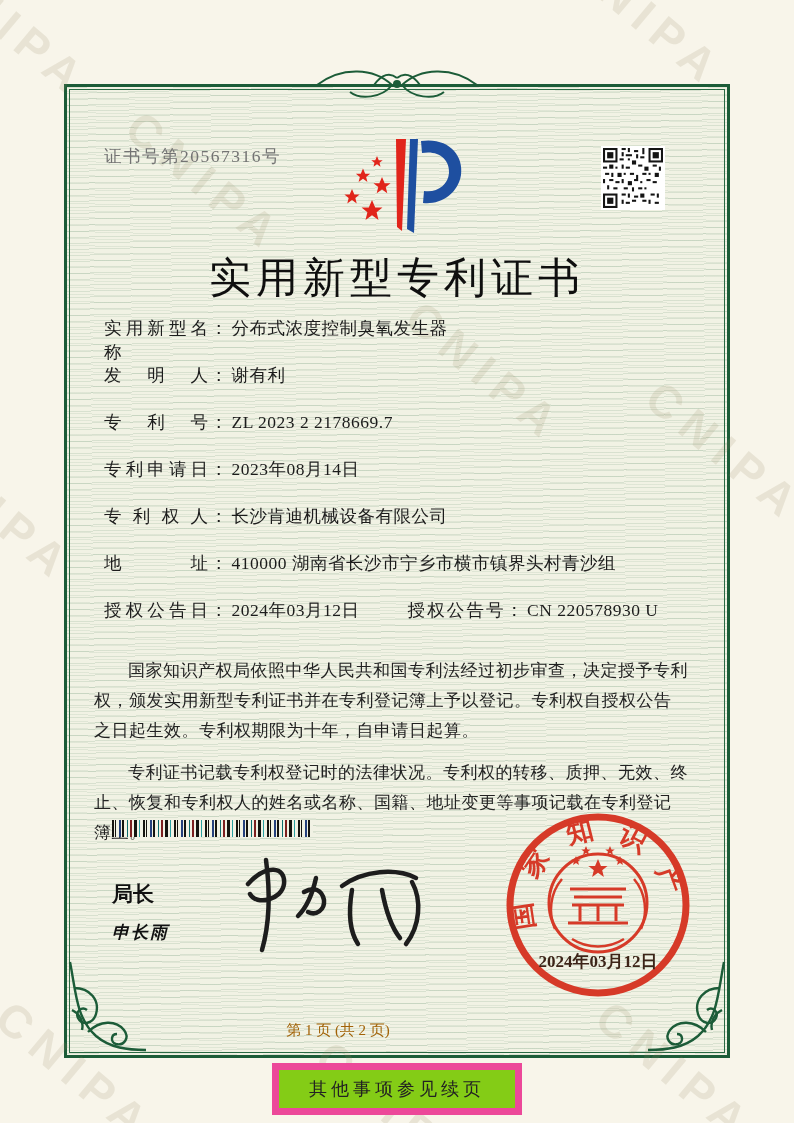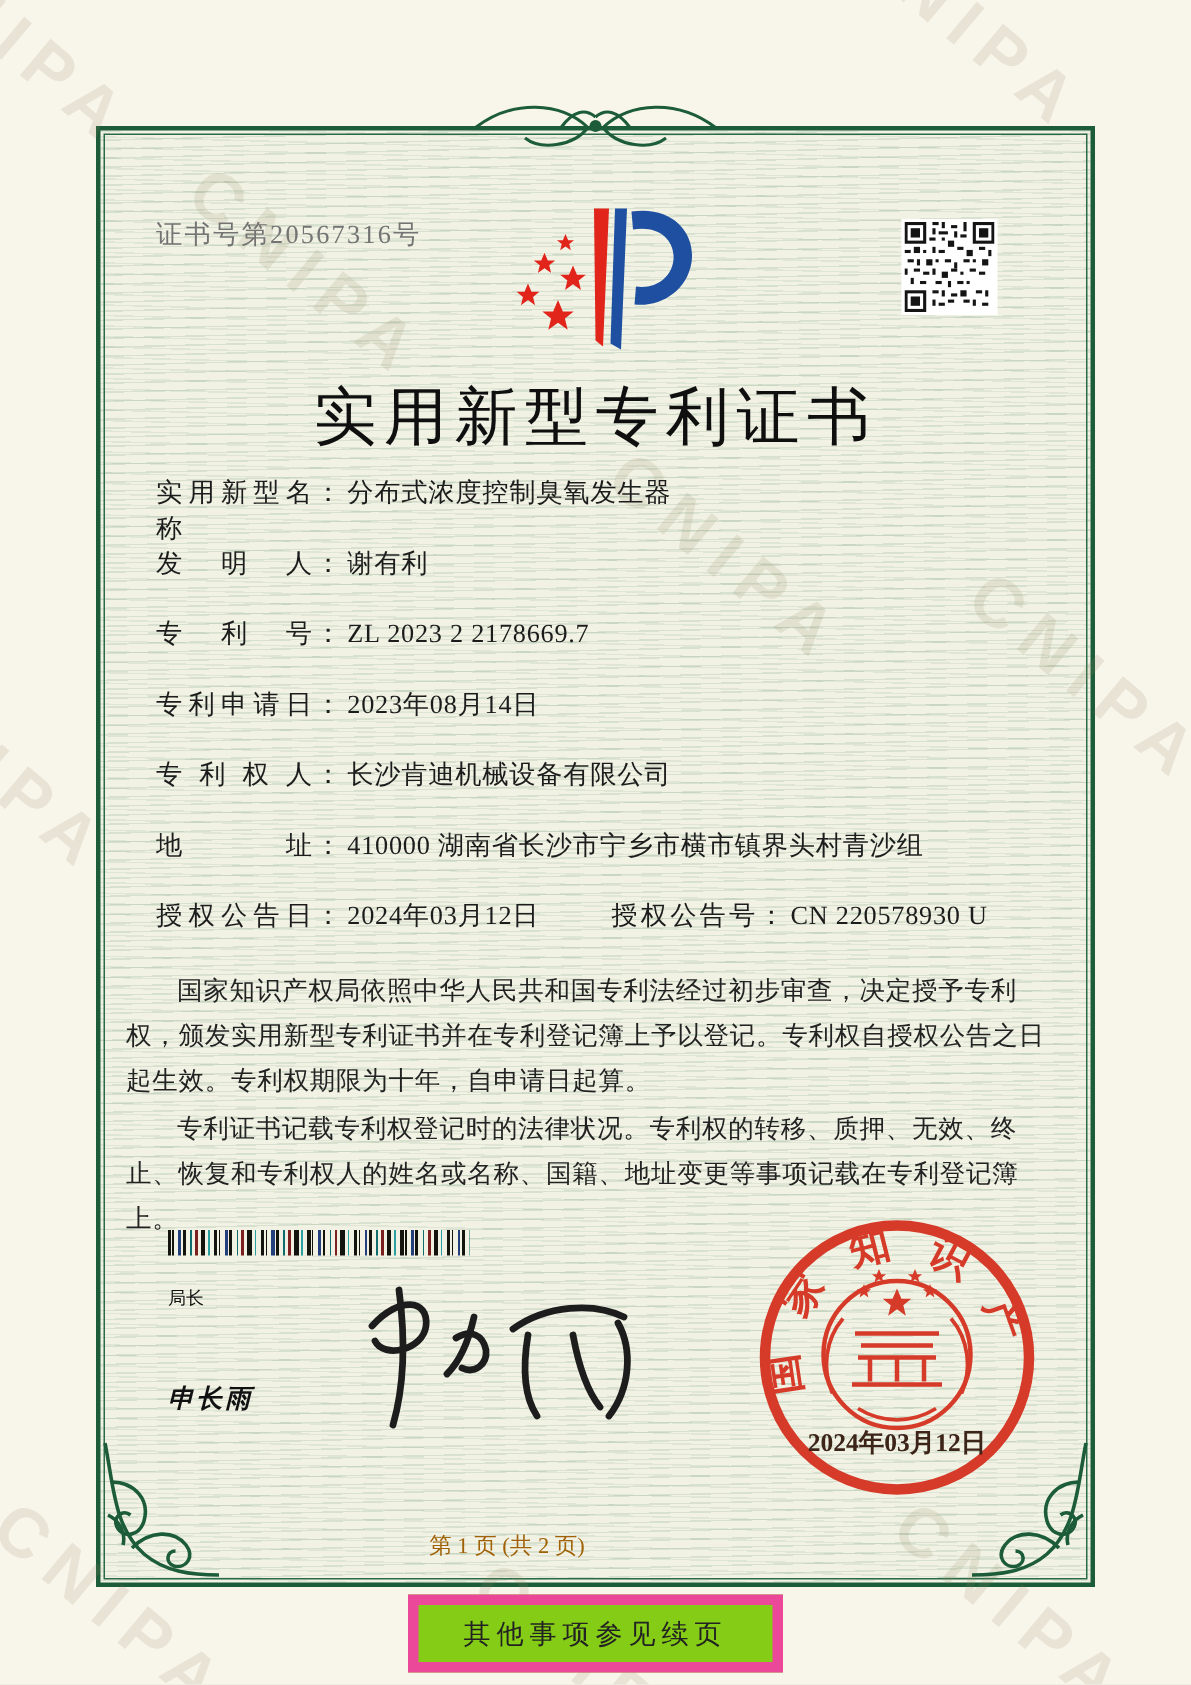--- a/index.html
+++ b/index.html
@@ -32,31 +32,31 @@
 
   .fields{position:absolute;left:104px;top:316px;width:600px;}
   .frow{display:flex;align-items:baseline;height:47px;font-size:17.5px;color:#1c1c1c;}
   .flabel{display:inline-block;width:104px;text-align:justify;text-align-last:justify;}
   .fcolon{margin:0 4px 0 2px;}
   .fvalue{letter-spacing:0.5px;}
   .grant2{margin-left:48px;display:flex;align-items:baseline;}
 
   .paras{position:absolute;left:82px;top:644px;width:618px;font-size:17px;line-height:30px;
          color:#222;}
-  .paras p{margin:2px;text-indent:2em;letter-spacing:0.5px;}
+  .paras p{margin:12px;text-indent:2em;letter-spacing:0.5px;}
 
   .barcode{position:absolute;left:112px;top:820px;width:201px;height:17px;
     background:repeating-linear-gradient(90deg,
       #14140f 0 2px,#f1f2e4 2px 3px,#14140f 3px 4px,#f1f2e4 4px 7px,
       #24407c 7px 9px,#f1f2e4 9px 10px,#14140f 10px 12px,#f1f2e4 12px 15px,
       #0f6d6d 15px 16px,#f1f2e4 16px 18px,#7c2020 18px 20px,#f1f2e4 20px 22px,
       #14140f 22px 25px,#f1f2e4 25px 27px,#2aa0a0 27px 28px,#f1f2e4 28px 31px);}
 
-  .sig-title{position:absolute;left:112px;top:857px;font-family:"Liberation Sans","DejaVu Sans",sans-serif;
-             font-weight:400;font-size:12px;color:#111;}
+  .sig-title{position:absolute;left:112px;top:880px;font-family:"Liberation Sans","DejaVu Sans",sans-serif;
+             font-weight:700;font-size:21px;color:#111;}
   .sig-name{position:absolute;left:112px;top:921px;font-family:"Liberation Sans","DejaVu Sans",sans-serif;
             font-weight:700;font-size:17px;color:#111;letter-spacing:2px;font-style:italic;}
   .sig-hand{position:absolute;left:224px;top:852px;}
 
   .seal{position:absolute;left:502px;top:809px;}
 
   .page-num{position:absolute;left:0;top:1021px;width:676px;text-align:center;font-size:15px;color:#a16207;}
   .bottom-note{position:absolute;left:50%;top:1063px;transform:translateX(-50%);
     background:#84cc16;border:7px solid #ec4899;padding:7px 30px;font-size:18px;color:#222;
     letter-spacing:4px;white-space:nowrap;}

